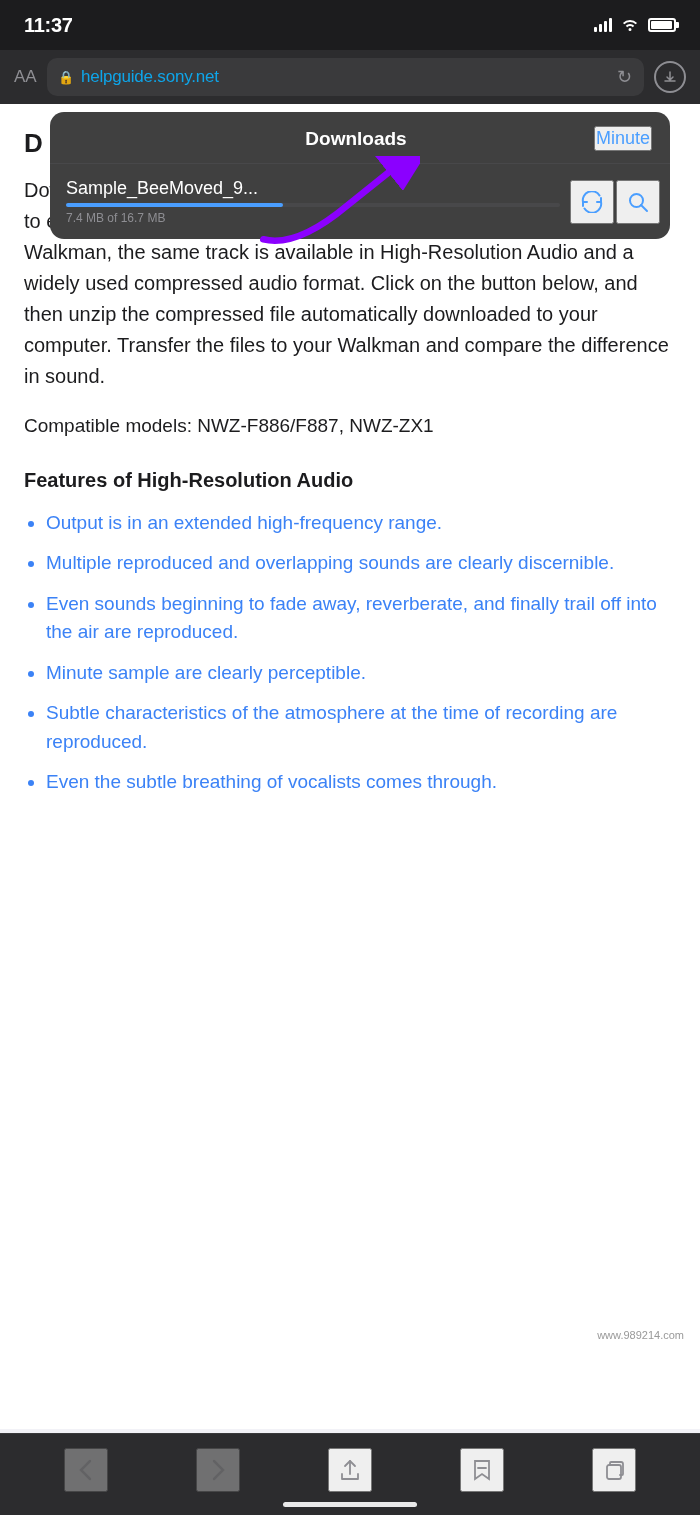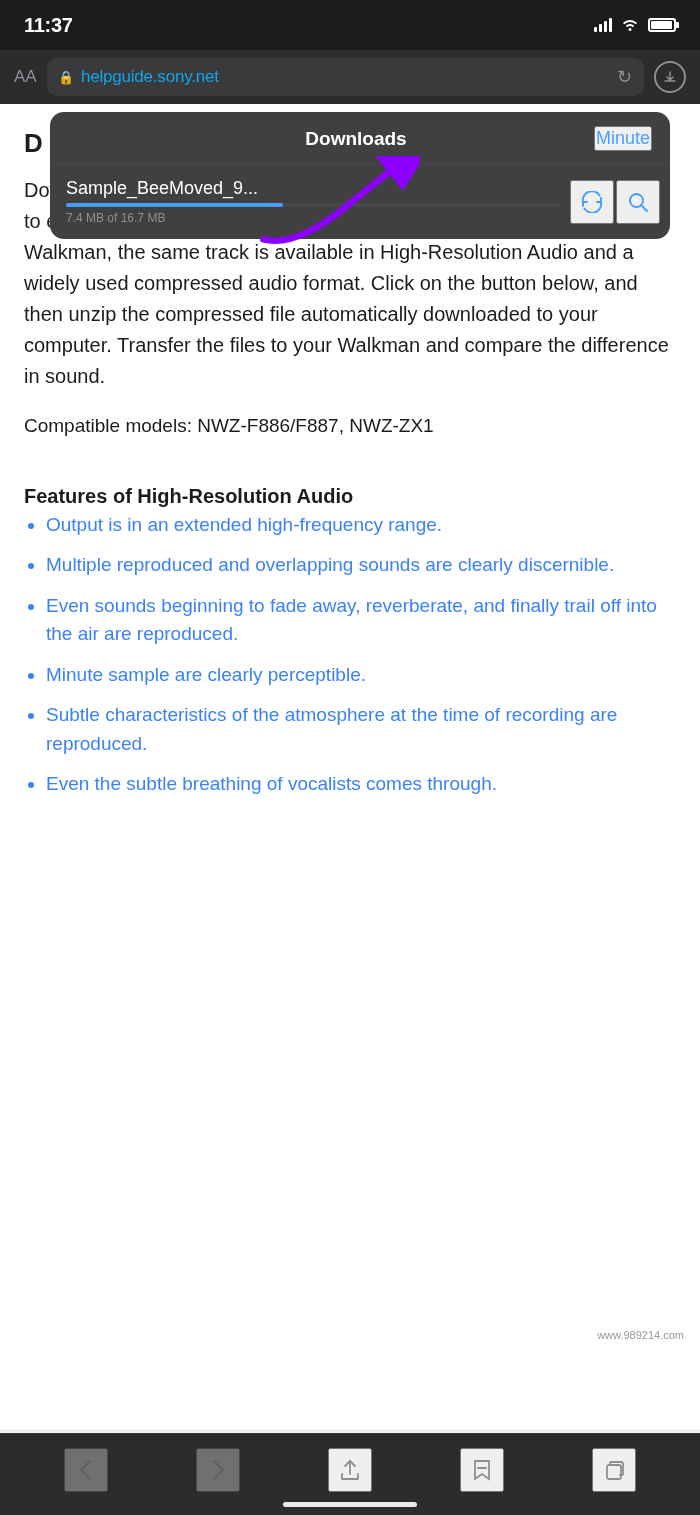--- a/index.html
+++ b/index.html
@@ -170,28 +170,29 @@
     .page-body {
       font-size: 20px;
       line-height: 1.55;
       color: #1c1c1e;
       margin-bottom: 20px;
     }
 
     .compatible-models {
       font-size: 19px;
       color: #1c1c1e;
-      margin-bottom: 40px;
+      margin-bottom: 24px;
       margin-top: 8px;
     }
 
     .features-heading {
       font-size: 20px;
       font-weight: 700;
       color: #1c1c1e;
+      margin-bottom: 14px;
     }
 
     .bullet-list {
       list-style: disc;
       padding-left: 22px;
     }
 
     .bullet-list li {
       font-size: 19px;
       color: #3b82f6;

